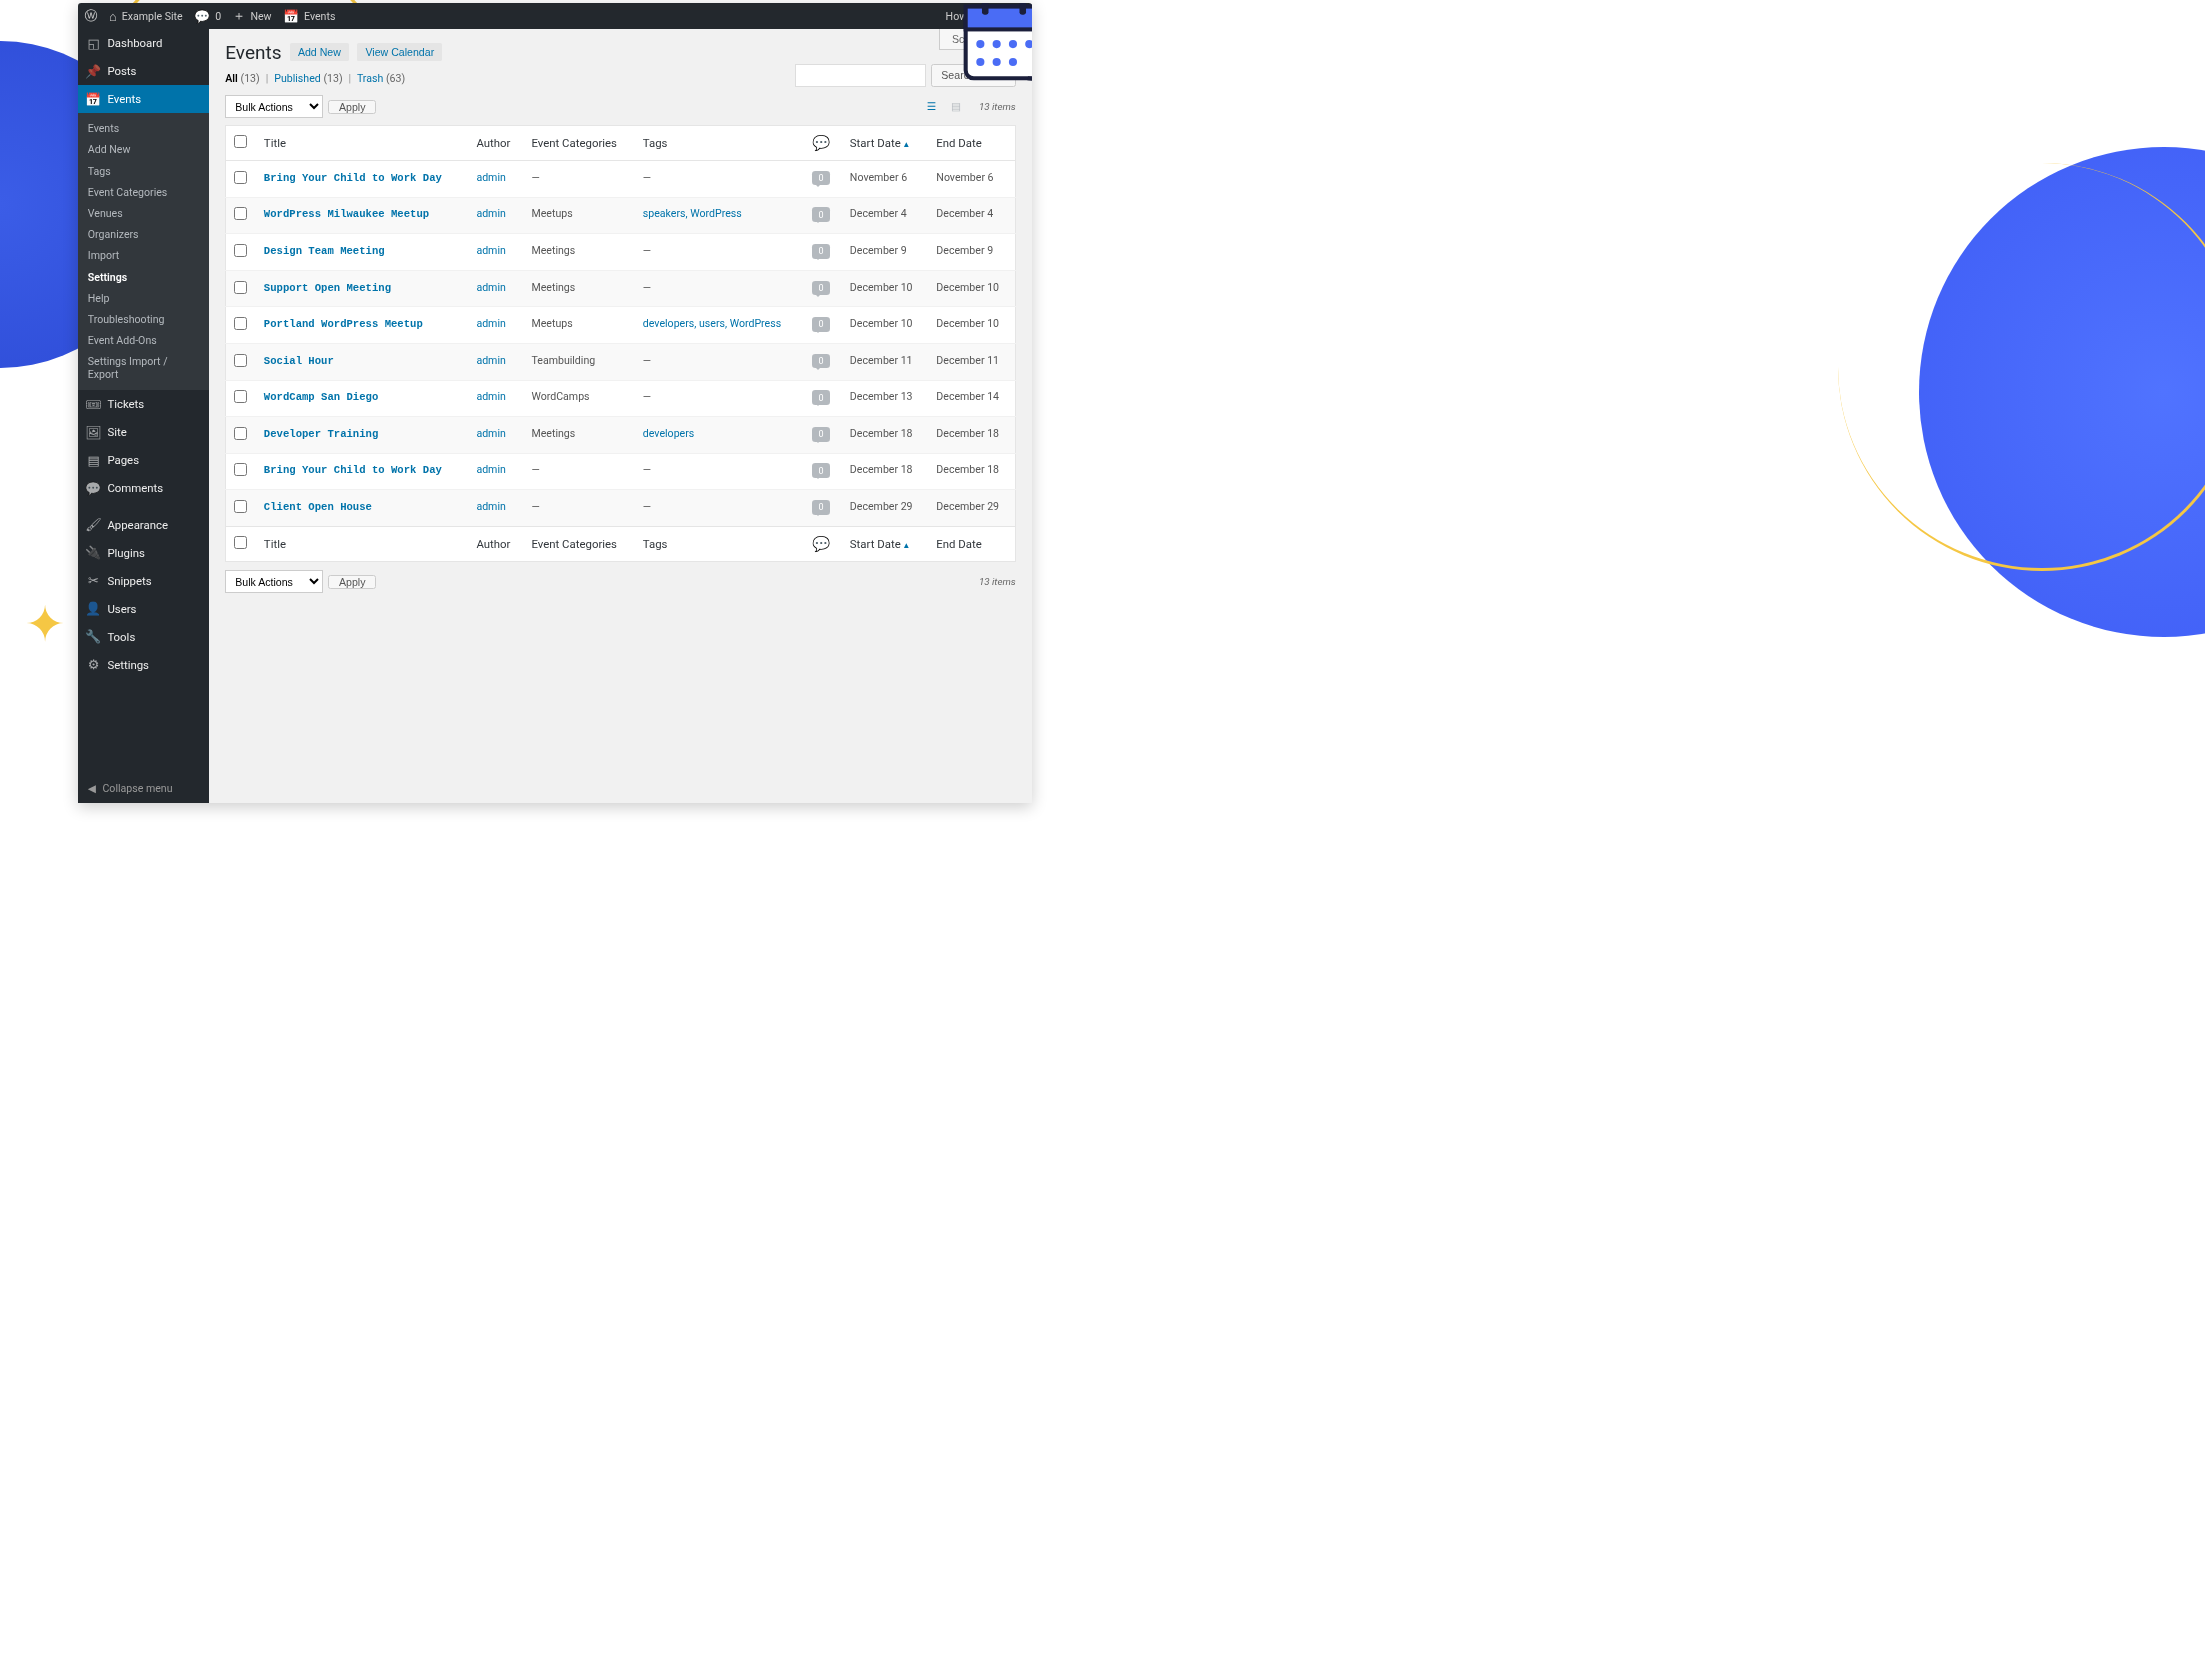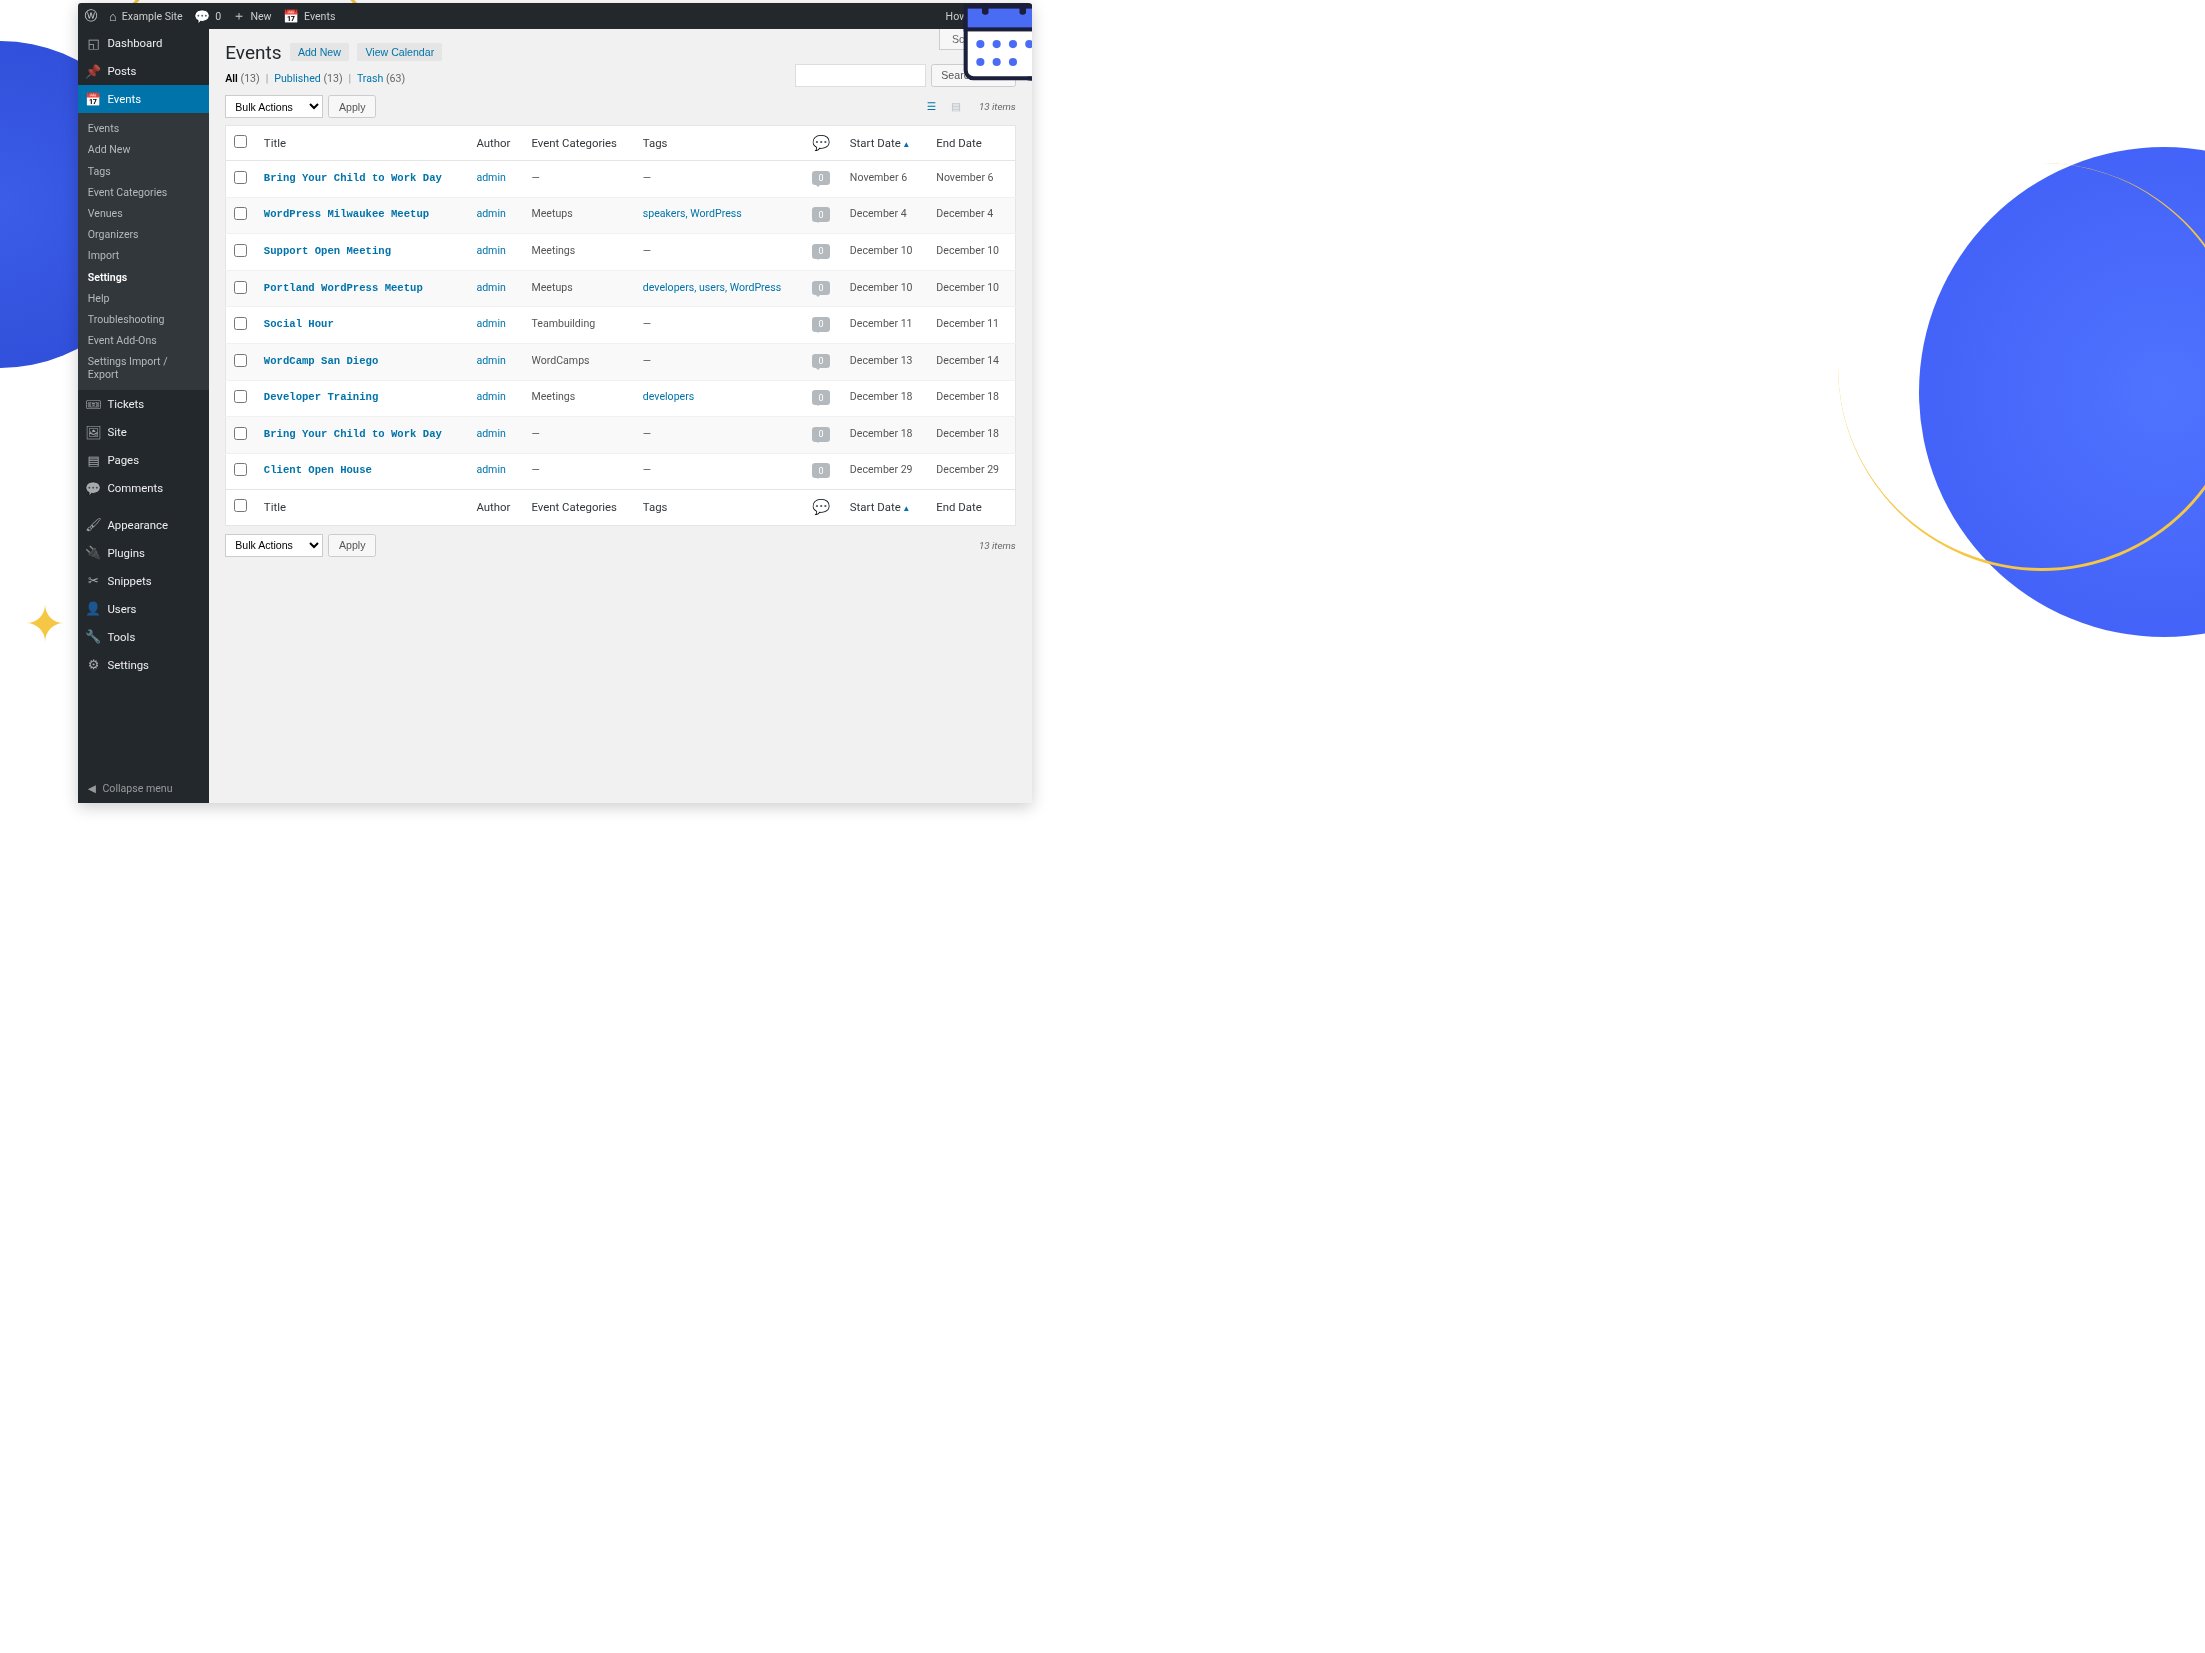--- a/index.html
+++ b/index.html
@@ -53,21 +53,21 @@
 .page-action { background: #e5e5e5; color: #0073aa; padding: 3.3px 8.2px; font-size: 10.6px; border: none; cursor: pointer; border-radius: 1.6px; }
 
 .subsubsub { margin-top: 8.2px; font-size: 10.6px; }
 .subsubsub a { color: #0073aa; cursor: pointer; }
 .subsubsub .current { color: #000; font-weight: 600; }
 .subsubsub .count { color: #666; }
 .subsubsub .sep { color: #999; margin: 0 3.3px; }
 
 .tablenav { display: flex; align-items: center; margin-top: 8.2px; }
 .bulk-select { background: #fff; border: 0.8px solid #ccc; padding: 0.8px 4.9px; font-size: 10.6px; height: 23px; min-width: 98px; }
-.apply-btn { background: #f7f7f7; border: 0.8px solid #ccc; padding: 0 9.8px; font-size: 10.6px; height: 23px; margin-left: 4.9px; cursor: pointer; border-radius: 2.5px; color: #555; }
+.apply-btn { background: #f7f7f7; border: 0.8px solid #ccc; padding: 0 9.8px; font-size: 10.6px; height: 14px; margin-left: 4.9px; cursor: pointer; border-radius: 2.5px; color: #555; }
 .view-switch { margin-left: auto; display: flex; align-items: center; gap: 4.9px; }
 .view-icon-btn { width: 19.6px; height: 19.6px; display: inline-flex; align-items: center; justify-content: center; cursor: pointer; color: #b4b9be; }
 .view-icon-btn.active { color: #0073aa; }
 .displaying-num { color: #666; font-style: italic; font-size: 9.8px; margin-left: 8.2px; text-align: right; }
 
 .search-box { display: flex; gap: 4.9px; margin-top: -21px; margin-bottom: 4.9px; justify-content: flex-end; }
 .search-input { width: 131px; border: 0.8px solid #ddd; padding: 2.5px 4.9px; height: 23px; background: #fff; }
 .search-btn { background: #f7f7f7; border: 0.8px solid #ccc; padding: 0 9.8px; font-size: 10.6px; height: 23px; cursor: pointer; border-radius: 2.5px; color: #555; }
 
 
@@ -289,20 +289,30 @@
     <td class="title"><a>WordPress Milwaukee Meetup</a></td>
     <td class="author"><a>admin</a></td>
     <td>Meetups</td>
     <td class="tags"><a>speakers, WordPress</a></td>
     <td><span class="comment-bubble">0</span></td>
     <td>December 4</td>
     <td>December 4</td>
   </tr>
             <tr>
     <td class="check"><input type="checkbox" style=""></td>
+    <td class="title"><a>Design Team Meeting</a></td>
+    <td class="author"><a>admin</a></td>
+    <td>Meetings</td>
+    <td class="tags"><span class="placeholder">—</span></td>
+    <td><span class="comment-bubble">0</span></td>
+    <td>December 9</td>
+    <td>December 9</td>
+  </tr>
+            <tr>
+    <td class="check"><input type="checkbox" style=""></td>
     <td class="title"><a>Support Open Meeting</a></td>
     <td class="author"><a>admin</a></td>
     <td>Meetings</td>
     <td class="tags"><span class="placeholder">—</span></td>
     <td><span class="comment-bubble">0</span></td>
     <td>December 10</td>
     <td>December 10</td>
   </tr>
             <tr>
     <td class="check"><input type="checkbox" style=""></td>

